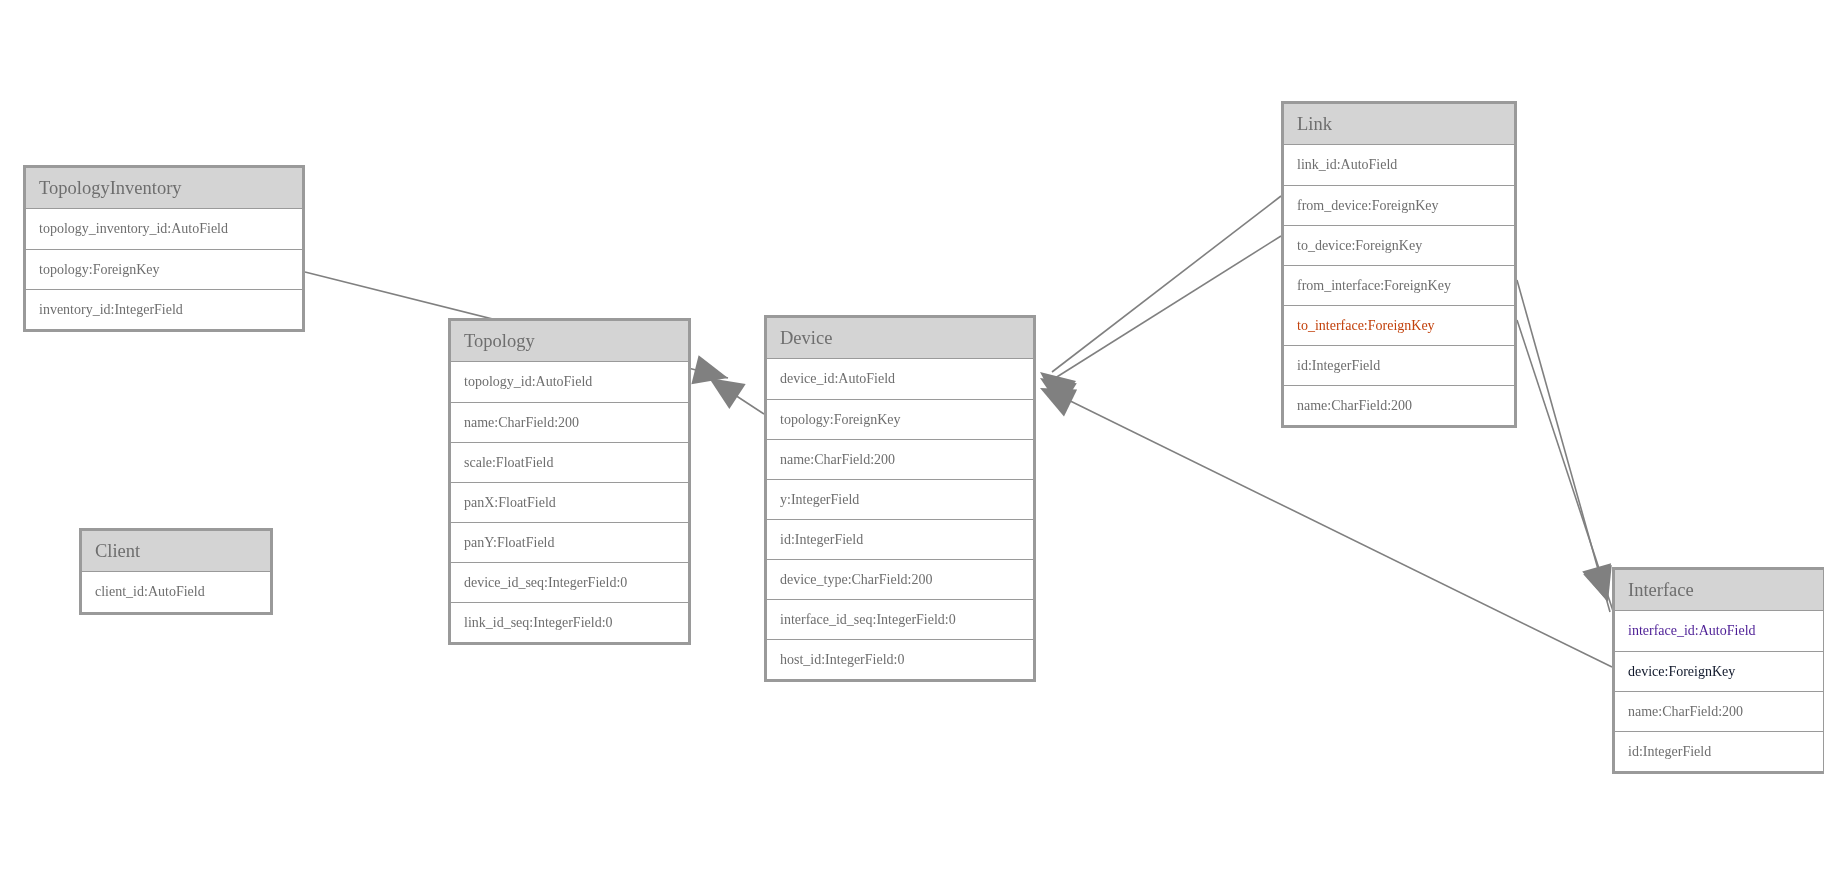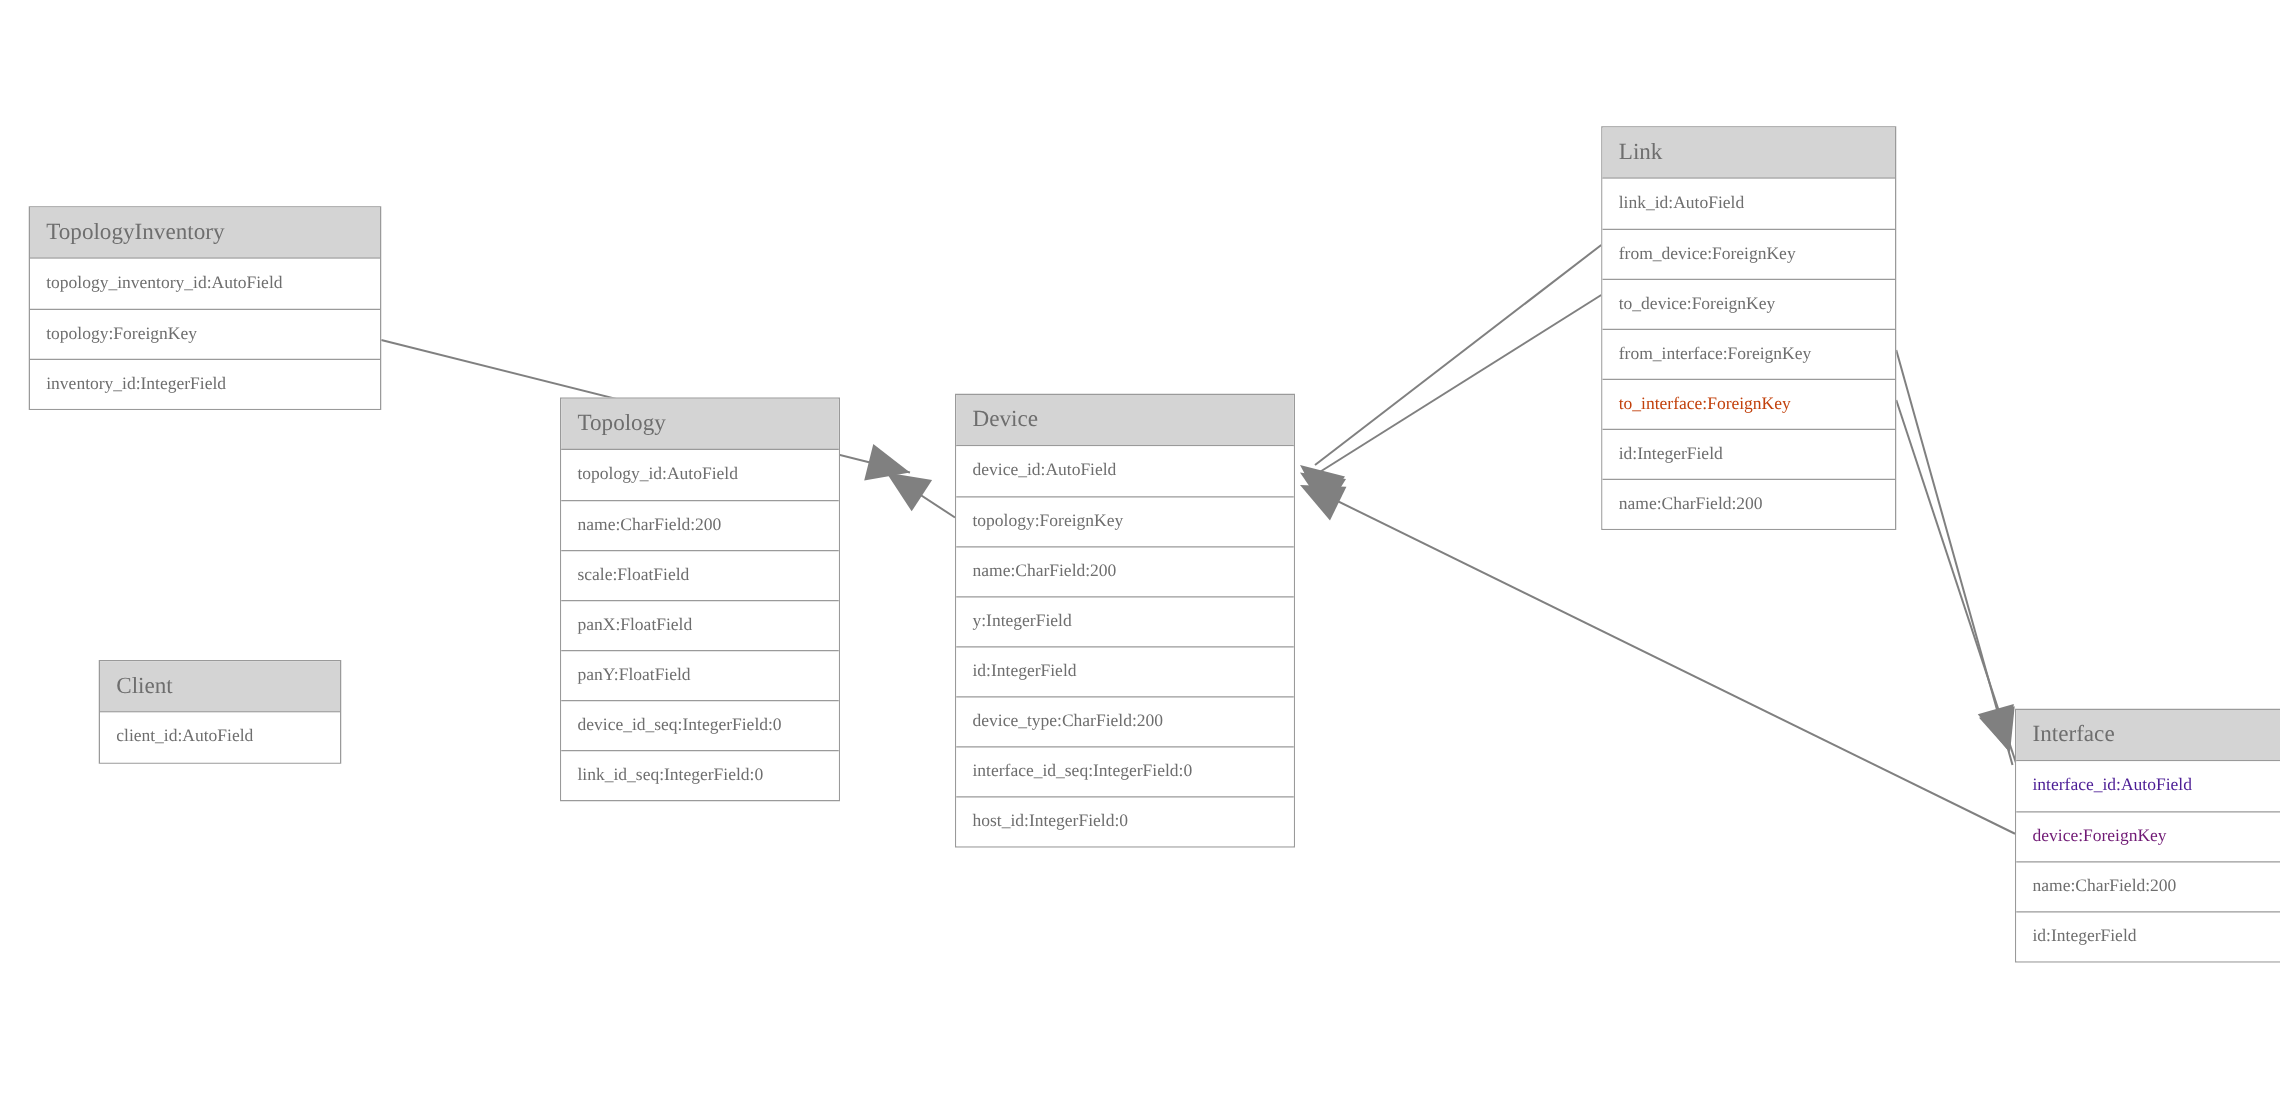--- a/index.html
+++ b/index.html
@@ -22,21 +22,21 @@
     left: 0;
     top: 0;
     width: 1824px;
     height: 874px;
     pointer-events: none;
   }
   .entity {
     position: absolute;
     box-sizing: border-box;
     background: #ffffff;
-    border: 1px solid #737373;
+    border: 3px solid #737373;
     z-index: 2;
   }
   .entity-header {
     box-sizing: border-box;
     background: #d4d4d4;
     border-bottom: 1px solid #9a9a9a;
     color: #6e6e6e;
     font-size: 18.5px;
     line-height: 40px;
     height: 41px;
@@ -100,21 +100,21 @@
       <div class="entity" style="left: 23px; top: 165px; width: 282px; border-color: rgb(154, 154, 154);">
         <div class="entity-header" style="background: rgb(212, 212, 212); color: rgb(110, 110, 110); border-bottom-color: rgb(154, 154, 154);">TopologyInventory</div>
         <div class="attr first" style="color: rgb(110, 110, 110); border-top-color: rgb(154, 154, 154);">topology_inventory_id:AutoField</div>
         <div class="attr" style="color: rgb(110, 110, 110); border-top-color: rgb(154, 154, 154);">topology:ForeignKey</div>
         <div class="attr" style="color: rgb(110, 110, 110); border-top-color: rgb(154, 154, 154);">inventory_id:IntegerField</div>
       </div>
       <div class="entity" style="left: 79px; top: 528px; width: 194px; border-color: rgb(154, 154, 154);">
         <div class="entity-header" style="background: rgb(212, 212, 212); color: rgb(110, 110, 110); border-bottom-color: rgb(154, 154, 154);">Client</div>
         <div class="attr first" style="color: rgb(110, 110, 110); border-top-color: rgb(154, 154, 154);">client_id:AutoField</div>
       </div>
-      <div class="entity" style="left: 448px; top: 318px; width: 224px; border-color: rgb(154, 154, 154);">
+      <div class="entity" style="left: 448px; top: 318px; width: 243px; border-color: rgb(154, 154, 154);">
         <div class="entity-header" style="background: rgb(212, 212, 212); color: rgb(110, 110, 110); border-bottom-color: rgb(154, 154, 154);">Topology</div>
         <div class="attr first" style="color: rgb(110, 110, 110); border-top-color: rgb(154, 154, 154);">topology_id:AutoField</div>
         <div class="attr" style="color: rgb(110, 110, 110); border-top-color: rgb(154, 154, 154);">name:CharField:200</div>
         <div class="attr" style="color: rgb(110, 110, 110); border-top-color: rgb(154, 154, 154);">scale:FloatField</div>
         <div class="attr" style="color: rgb(110, 110, 110); border-top-color: rgb(154, 154, 154);">panX:FloatField</div>
         <div class="attr" style="color: rgb(110, 110, 110); border-top-color: rgb(154, 154, 154);">panY:FloatField</div>
         <div class="attr" style="color: rgb(110, 110, 110); border-top-color: rgb(154, 154, 154);">device_id_seq:IntegerField:0</div>
         <div class="attr" style="color: rgb(110, 110, 110); border-top-color: rgb(154, 154, 154);">link_id_seq:IntegerField:0</div>
       </div>
       <div class="entity" style="left: 764px; top: 315px; width: 272px; border-color: rgb(154, 154, 154);">
@@ -134,19 +134,19 @@
         <div class="attr" style="color: rgb(110, 110, 110); border-top-color: rgb(154, 154, 154);">from_device:ForeignKey</div>
         <div class="attr" style="color: rgb(110, 110, 110); border-top-color: rgb(154, 154, 154);">to_device:ForeignKey</div>
         <div class="attr" style="color: rgb(110, 110, 110); border-top-color: rgb(154, 154, 154);">from_interface:ForeignKey</div>
         <div class="attr" style="color: #c2410c; border-top-color: rgb(154, 154, 154);">to_interface:ForeignKey</div>
         <div class="attr" style="color: rgb(110, 110, 110); border-top-color: rgb(154, 154, 154);">id:IntegerField</div>
         <div class="attr" style="color: rgb(110, 110, 110); border-top-color: rgb(154, 154, 154);">name:CharField:200</div>
       </div>
       <div class="entity" style="left: 1612px; top: 567px; width: 214px; border-color: rgb(154, 154, 154);">
         <div class="entity-header" style="background: rgb(212, 212, 212); color: rgb(110, 110, 110); border-bottom-color: rgb(154, 154, 154);">Interface</div>
         <div class="attr first" style="color: #4c1d95; border-top-color: rgb(154, 154, 154);">interface_id:AutoField</div>
-        <div class="attr" style="color: #701a75; border-top-color: rgb(154, 154, 154);">device:ForeignKey</div>
+        <div class="attr" style="color: #0f172a; border-top-color: rgb(154, 154, 154);">device:ForeignKey</div>
         <div class="attr" style="color: rgb(110, 110, 110); border-top-color: rgb(154, 154, 154);">name:CharField:200</div>
         <div class="attr" style="color: rgb(110, 110, 110); border-top-color: rgb(154, 154, 154);">id:IntegerField</div>
       </div>
     </div>
 
 </div>
 
 </body></html>

